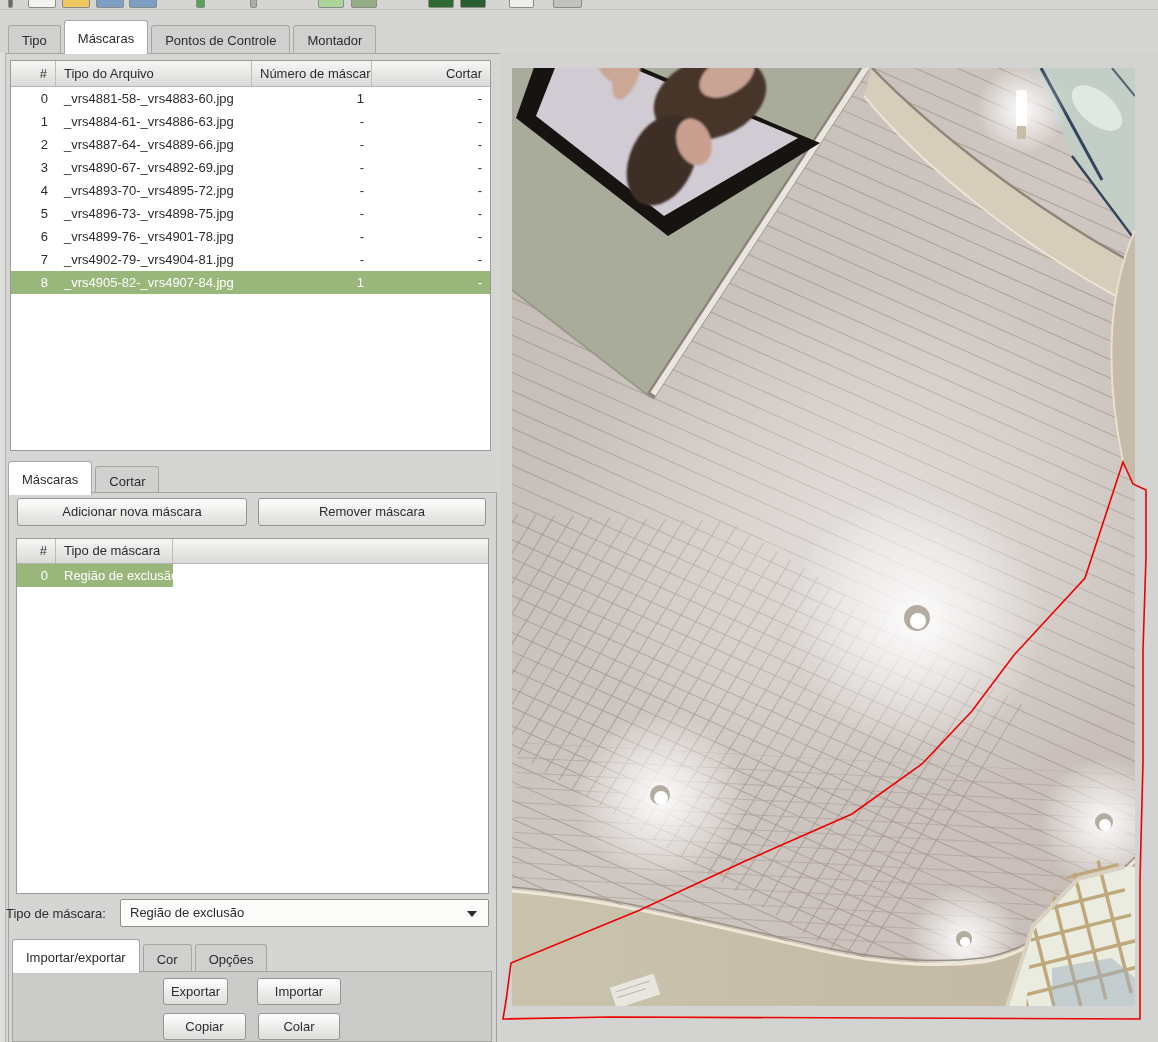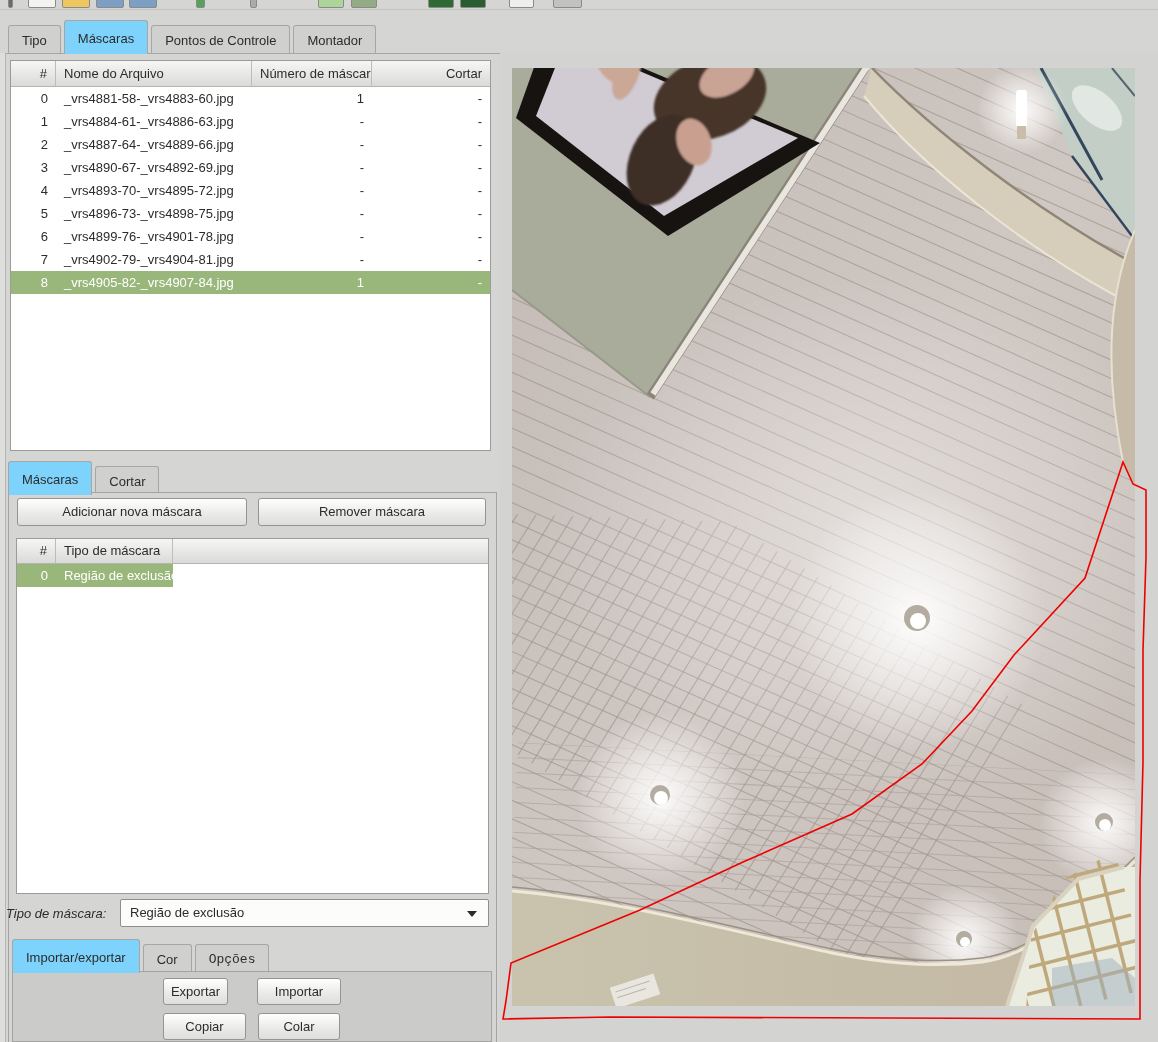--- a/index.html
+++ b/index.html
@@ -9,21 +9,21 @@
 
   
   #toolbar{left:0;top:0;width:1158px;height:9px;background:#d5d5d3;border-bottom:1px solid #c2c2c0;}
   .tbicon{position:absolute;top:-2px;height:8px;border:1px solid #8a8a88;border-radius:2px;}
 
   
   .tabline{background:#a6a6a4;height:1px;}
   .tab{position:relative;display:inline-block;padding:7px 13px 6px 13px;margin-right:3px;
        background:#d0d0ce;border:1px solid #a6a6a4;border-bottom:none;border-radius:3px 3px 0 0;
        color:#2c2c2c;vertical-align:bottom;cursor:default;}
-  .tab.active{background:#7dd3fc;padding-top:10px;padding-bottom:8px;z-index:3;}
+  .tab.active{background:#ffffff;padding-top:10px;padding-bottom:8px;z-index:3;}
   #tabbar{left:0;top:19px;width:1158px;height:34px;padding-left:8px;display:flex;align-items:flex-end;}
   #tabbar .tab{margin-bottom:-1px;}
 
   
   .tbl{background:#fff;border:1px solid #9b9b99;}
   .thead{display:flex;background:linear-gradient(#f6f6f4,#dadad8);border-bottom:1px solid #b4b4b2;height:25px;line-height:25px;}
   .th{border-right:1px solid #bcbcba;box-sizing:border-box;padding:0 8px;white-space:nowrap;overflow:hidden;}
   .trow{display:flex;height:23px;line-height:23px;}
   .trow.sel{background:#99b77b;color:#ffffff;}
   .td{box-sizing:border-box;padding:0 8px;white-space:nowrap;overflow:hidden;}
@@ -74,21 +74,21 @@
       <div class="tab">Pontos de Controle</div>
       <div class="tab">Montador</div>
     </div>
   <div class="abs tabline" style="left:0;top:53px;width:1158px;"></div>
 
   <div class="abs leftframe"></div>
 
   <div class="abs tbl" style="left:10px;top:60px;width:481px;height:391px;box-sizing:border-box;overflow:hidden;">
     <div class="thead">
       <div class="th ra" style="width:45px;">#</div>
-      <div class="th la" style="width:196px;">Nome do Arquivo</div>
+      <div class="th la" style="width:196px;">Tipo do Arquivo</div>
       <div class="th la" style="width:120px;">Número de máscara</div>
       <div class="th ra" style="width:118px;border-right:none;">Cortar</div>
     </div>
     <div id="file-rows">
         <div class="trow">
           <div class="td ra" style="width: 45px;">0</div>
           <div class="td la" style="width: 196px;">_vrs4881-58-_vrs4883-60.jpg</div>
           <div class="td ra" style="width: 120px;">1</div>
           <div class="td ra" style="width: 118px;">-</div>
         </div>
@@ -161,30 +161,30 @@
     <div id="mask-rows">
         <div class="trow">
           <div style="display: flex; width: 156px; background: rgb(153, 183, 123); color: rgb(255, 255, 255);">
             <div class="td ra" style="width: 39px;">0</div>
             <div class="td la" style="width: 117px;">Região de exclusão</div>
           </div>
         </div>
       </div>
   </div>
 
-  <div class="abs" style="left:6px;top:906px;line-height:16px;font-style:italic;">Tipo de máscara:</div>
+  <div class="abs" style="left:6px;top:906px;line-height:16px;">Tipo de máscara:</div>
   <div id="mask-type-combo" class="abs">
     <span>Região de exclusão</span>
     <span class="arrow"></span>
   </div>
 
   <div class="abs" style="left:12px;top:936px;height:36px;display:flex;align-items:flex-end;">
     <div class="tab active" style="margin-bottom:-1px;">Importar/exportar</div>
     <div class="tab" style="margin-bottom:-1px;">Cor</div>
-    <div class="tab" style="margin-bottom:-1px;font-family:Liberation Mono, monospace;">Opções</div>
+    <div class="tab" style="margin-bottom:-1px;">Opções</div>
   </div>
   <div class="panel" style="left:12px;top:971px;width:480px;height:71px;background:#cbcbc9;"></div>
   <div class="btn" style="left:163px;top:978px;width:65px;height:27px;line-height:25px;">Exportar</div>
   <div class="btn" style="left:257px;top:978px;width:84px;height:27px;line-height:25px;">Importar</div>
   <div class="btn" style="left:163px;top:1013px;width:83px;height:27px;line-height:25px;">Copiar</div>
   <div class="btn" style="left:258px;top:1013px;width:82px;height:27px;line-height:25px;">Colar</div>
 
   <div id="photo-pane" class="abs">
     <svg width="623" height="938" viewBox="0 0 623 938" style="position:absolute;left:12px;top:15px;">
       <defs>

